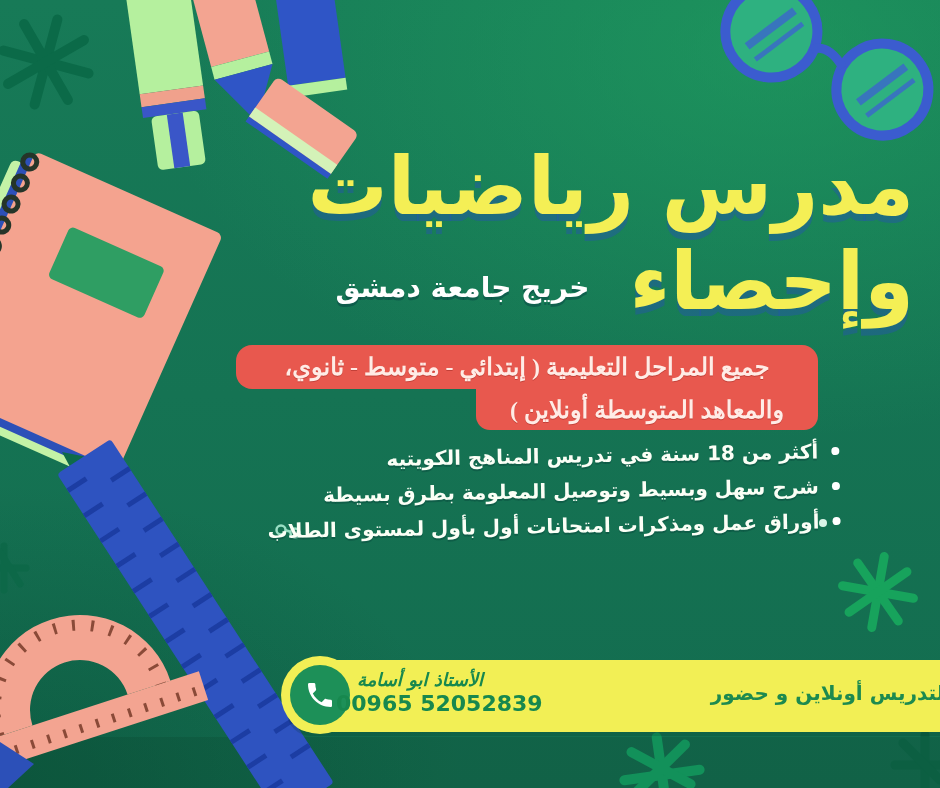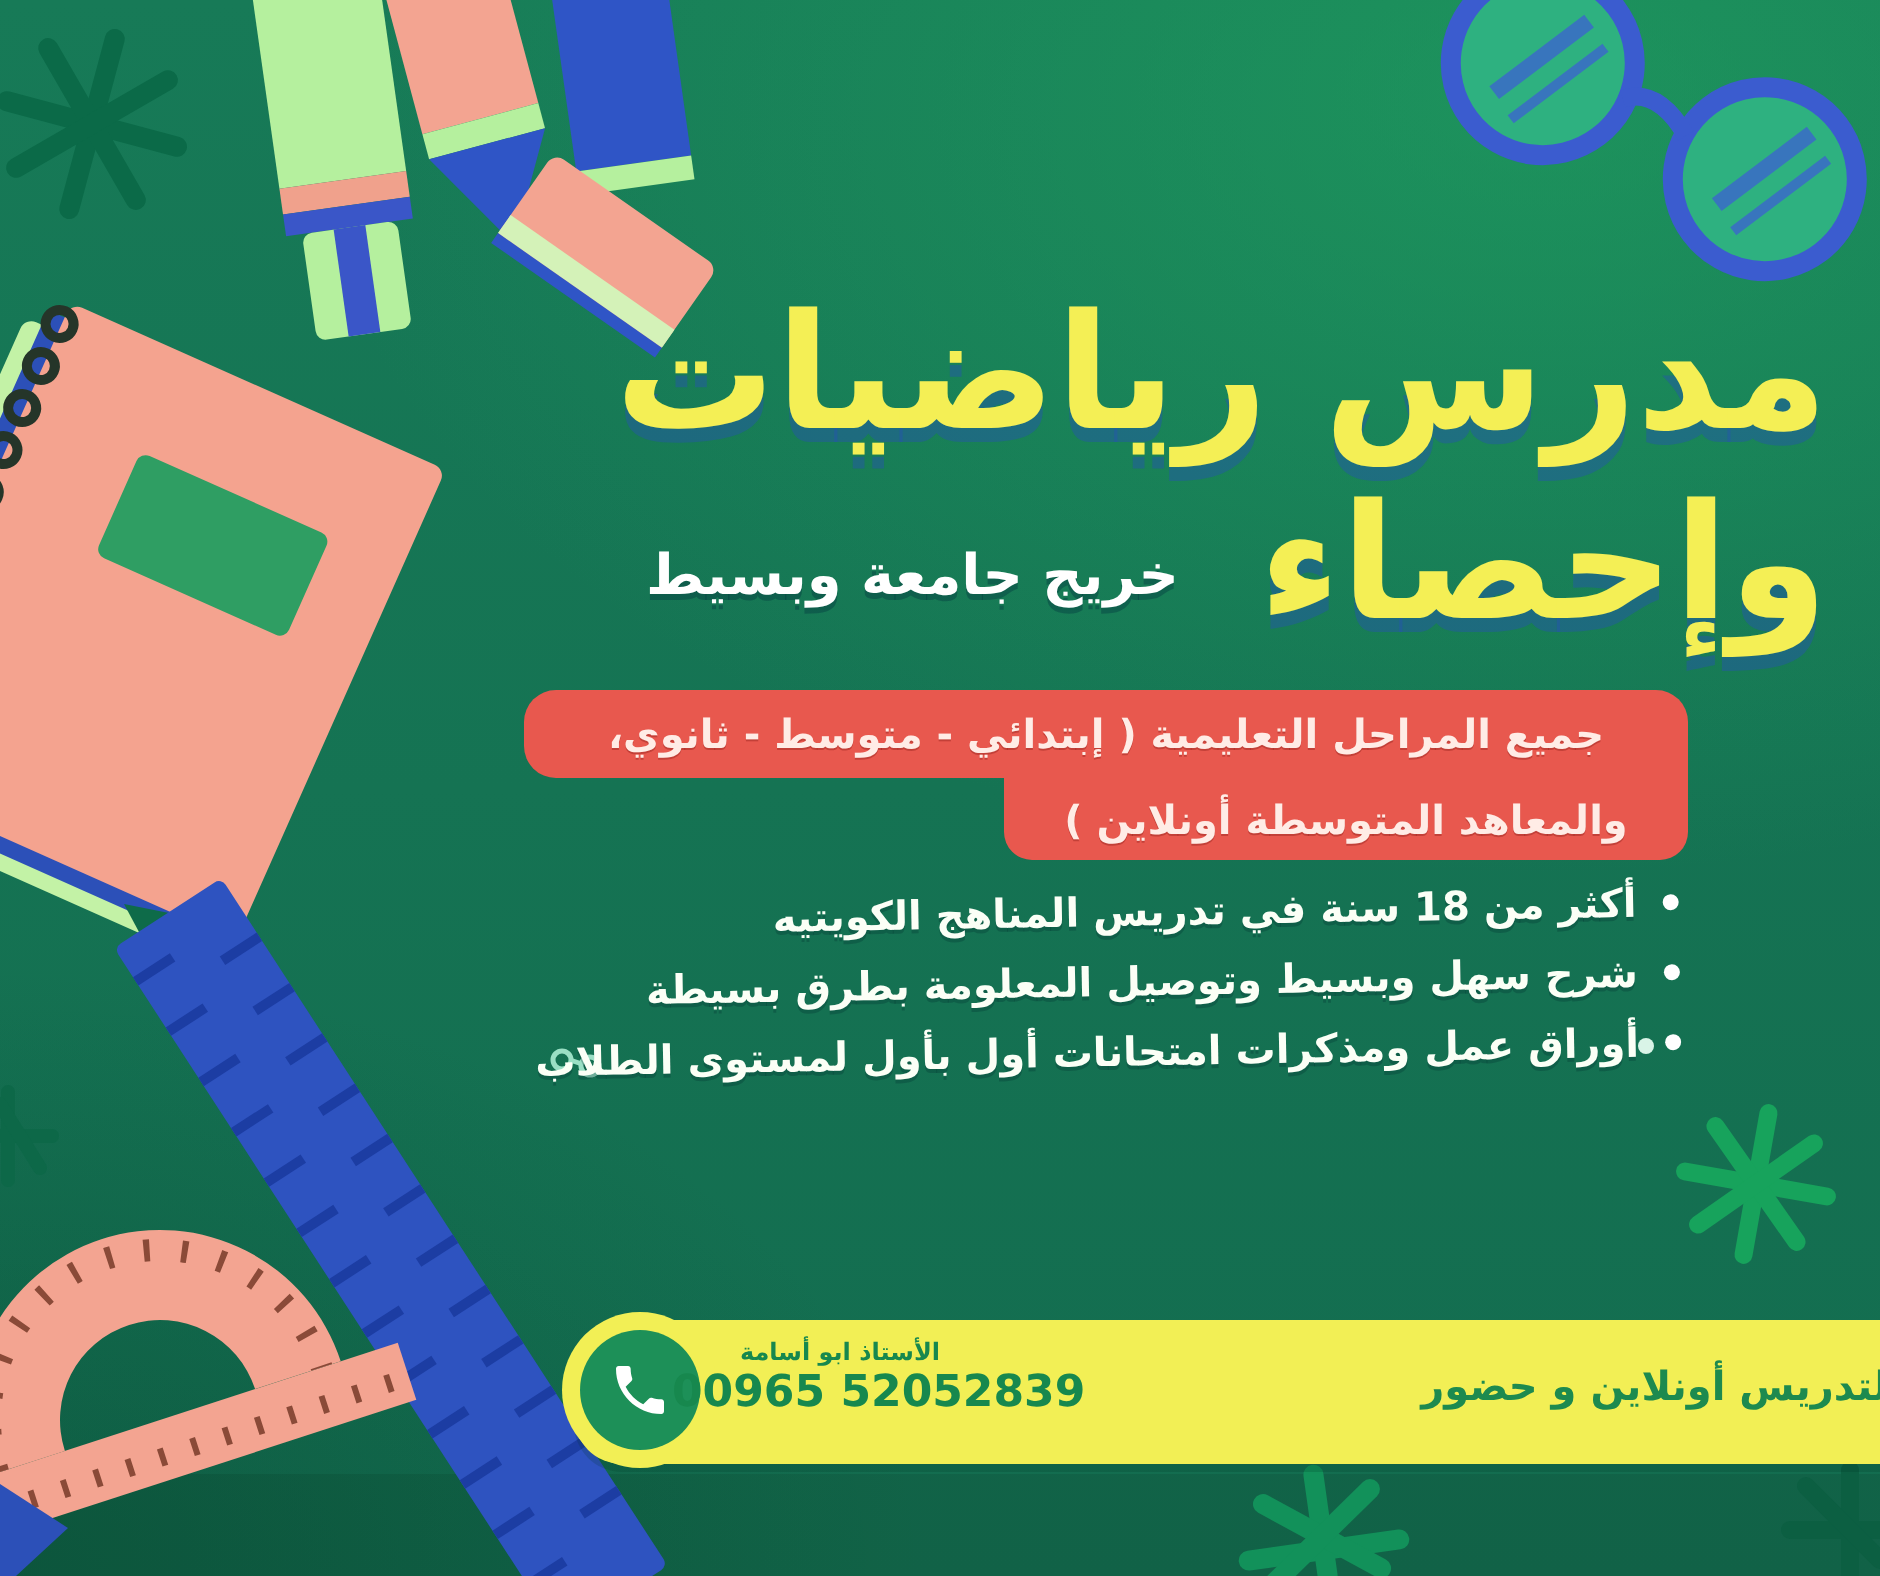--- a/index.html
+++ b/index.html
@@ -20,24 +20,25 @@
   .title-row{position:absolute;top:238px;right:26px;display:flex;align-items:center;gap:40px;}
   .title2{
     font-size:80px;font-weight:bold;line-height:1.1;color:#f4ef55;
     text-shadow:0 7px 0 rgba(38,85,175,.45);white-space:nowrap;text-align:right;
   }
   .subtitle{
     font-size:28px;font-weight:bold;color:#ffffff;margin-top:10px;
     text-shadow:0 3px 0 rgba(0,45,60,.35);white-space:nowrap;
   }
   .banner-row{
-    position:absolute;right:96px;background:#e8584e;color:#ffece6;
+    position:absolute;right:122px;background:#e8584e;color:#ffece6;
     display:flex;align-items:center;justify-content:center;
-    font-weight:bold;font-size:20px;white-space:nowrap;
+    font-weight:bold;font-size:24px;white-space:nowrap;
     text-shadow:0 1px 0 rgba(140,30,25,.4);
+    font-family:Liberation Serif, serif;
   }
   .banner-row1{top:345px;width:582px;height:44px;border-radius:16px 16px 0 16px;}
   .banner-row2{top:389px;width:342px;height:41px;border-radius:0 0 14px 14px;}
   .bullets{
     position:absolute;top:444px;right:100px;display:flex;flex-direction:column;gap:11px;
     color:#fbfff6;font-size:20px;font-weight:bold;transform:rotate(-1deg);
     text-shadow:0 2px 0 rgba(0,45,45,.28);
   }
   .bullet{display:flex;align-items:center;gap:13px;white-space:nowrap;}
   .dot{width:8px;height:8px;border-radius:50%;background:#ffffff;flex:0 0 auto;}
@@ -45,21 +46,21 @@
     position:absolute;top:660px;left:287px;width:673px;height:72px;
     background:#f2ef55;border-radius:24px 0 0 24px;
     box-shadow:0 4px 0 rgba(0,50,35,.18);
   }
   .phone-badge-outer{position:absolute;top:656px;left:281px;width:78px;height:78px;background:#f2ef55;border-radius:50%;}
   .phone-badge{
     position:absolute;top:665px;left:290px;width:60px;height:60px;background:#1d9058;border-radius:50%;
     display:flex;align-items:center;justify-content:center;
   }
   .contact-block{position:absolute;top:669px;left:336px;width:168px;text-align:center;color:#17884e;}
-  .contact-name{font-size:12px;font-weight:bold;white-space:nowrap;}
+  .contact-name{font-size:18px;font-weight:bold;white-space:nowrap;font-style:italic;}
   .contact-phone{font-size:22px;font-weight:bold;direction:ltr;margin-top:1px;white-space:nowrap;}
   .availability{
     position:absolute;top:681px;left:703px;width:257px;text-align:center;
     font-size:20px;font-weight:bold;color:#1d8a4f;white-space:nowrap;
   }
 </style>
 </head>
 <body>
 
 <div class="canvas">
@@ -195,21 +196,21 @@
     <g fill="none" stroke="#9adfc4" stroke-width="2.5">
       <circle cx="281" cy="530" r="4.5"></circle>
         <circle cx="295" cy="533" r="4.5"></circle>
       <line x1="285" y1="530" x2="291" y2="532"></line>
     </g>
   </svg>
 
   <div class="title1">مدرس رياضيات</div>
   <div class="title-row">
     <div class="title2">وإحصاء</div>
-    <div class="subtitle">خريج جامعة وبسيط</div>
+    <div class="subtitle">خريج جامعة دمشق</div>
   </div>
 
   <div class="banner-row banner-row1">جميع المراحل التعليمية ( إبتدائي - متوسط - ثانوي،</div>
   <div class="banner-row banner-row2">والمعاهد المتوسطة أونلاين )</div>
 
   <div class="bullets">
     <div class="bullet">
       <span class="dot"></span>
       <span>أكثر من 18 سنة في تدريس المناهج الكويتيه</span>
     </div>

